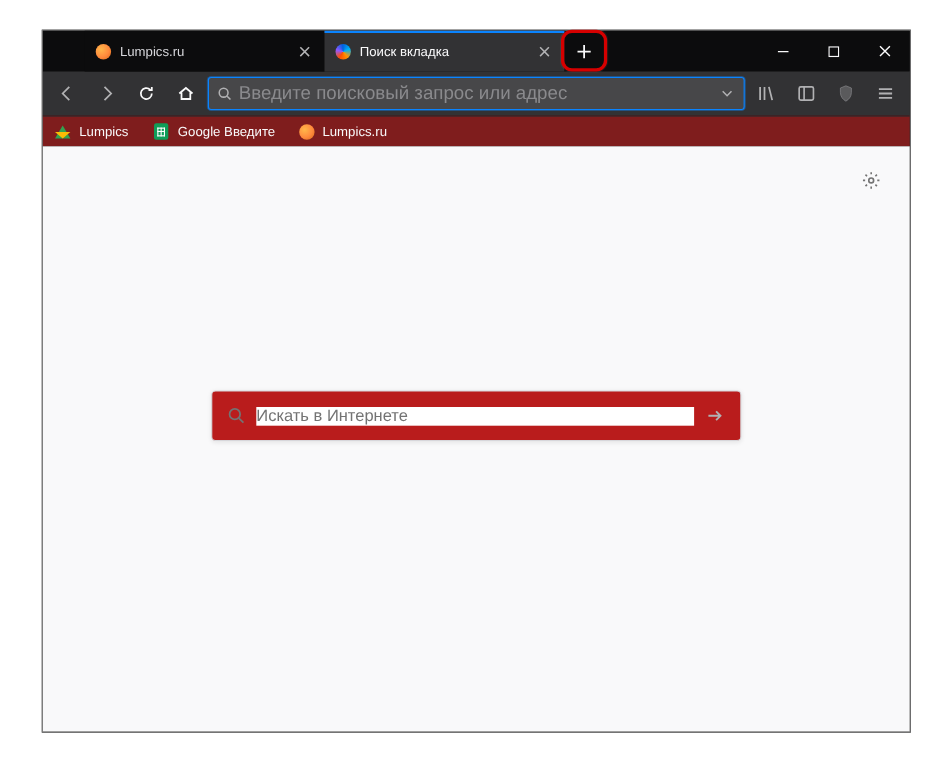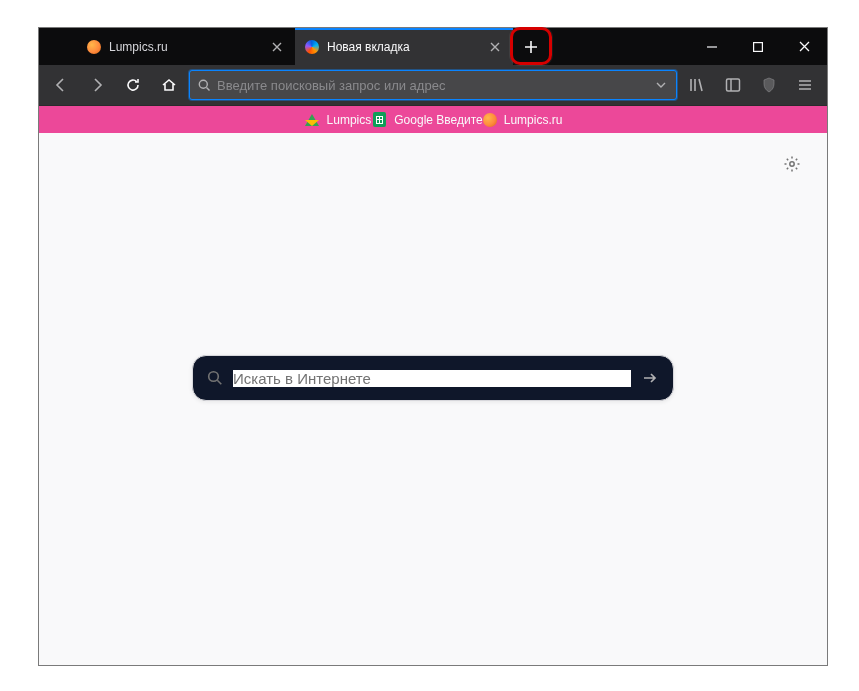--- a/index.html
+++ b/index.html
@@ -125,21 +125,21 @@
     gap: 6px;
     box-shadow: 0 0 0 1px rgba(10,132,255,0.4);
   }
   .urlbar .search-glyph { color: #b1b1b3; }
   .urlbar input {
     flex: 1;
     background: transparent;
     border: none;
     outline: none;
     color: #f9f9fa;
-    font-size: 13px;
+    font-size: 17px;
   }
   .urlbar input::placeholder { color: #8a8a8d; }
   .urlbar .dropdown { color: #b1b1b3; padding: 0 4px; }
   .searchbar {
     width: 96px;
     height: 30px;
     background: #474749;
     border-radius: 3px;
     display: flex;
     align-items: center;
@@ -148,27 +148,26 @@
     color: #b1b1b3;
     font-size: 12px;
   }
   .toolbar-icon {
     width: 32px; height: 32px;
     display: flex; align-items: center; justify-content: center;
     color: #b1b1b3;
   }
   .bookmarks-bar {
     height: 28px;
-    background: #ec4899;
+    background: #7f1d1d;
     display: flex;
     align-items: center;
     padding: 0 10px;
-    gap: 0;
+    gap: 22px;
     border-top: 1px solid #2a2a2c;
-    justify-content: center;
   }
   .bookmark {
     display: flex;
     align-items: center;
     gap: 7px;
     color: #f9f9fa;
     font-size: 12px;
   }
   .bm-icon { width: 16px; height: 16px; display: flex; align-items: center; justify-content: center; }
   .drive-icon {
@@ -214,23 +213,23 @@
     right: 26px;
     color: #737373;
   }
   .center-search {
     position: absolute;
     left: 50%;
     top: 222px;
     transform: translateX(-50%);
     width: 482px;
     height: 46px;
-    background: #0f172a;
+    background: #b91c1c;
     border: 1px solid #d7d7db;
-    border-radius: 14px;
+    border-radius: 4px;
     display: flex;
     align-items: center;
     padding: 0 14px;
     gap: 10px;
     box-shadow: 0 1px 4px rgba(12,12,13,0.08);
   }
   .center-search .glyph { color: #737373; }
   .center-search input {
     flex: 1;
     border: none;
@@ -255,21 +254,21 @@
       <span class="tab-title">Lumpics.ru</span>
       <span class="tab-close">
         <svg width="10" height="10" viewBox="0 0 10 10">
             <path d="M1 1l8 8M9 1l-8 8" stroke="currentColor" stroke-width="1.4"></path>
           </svg>
       </span>
     </div>
 
     <div class="tab active">
       <span class="tab-icon firefox-icon"></span>
-      <span class="tab-title">Новая вкладка</span>
+      <span class="tab-title">Поиск вкладка</span>
       <span class="tab-close">
         <svg width="10" height="10" viewBox="0 0 10 10">
             <path d="M1 1l8 8M9 1l-8 8" stroke="currentColor" stroke-width="1.4"></path>
           </svg>
       </span>
     </div>
 
     <div class="new-tab-wrap">
       <div class="new-tab-btn">
         <svg width="14" height="14" viewBox="0 0 14 14">

